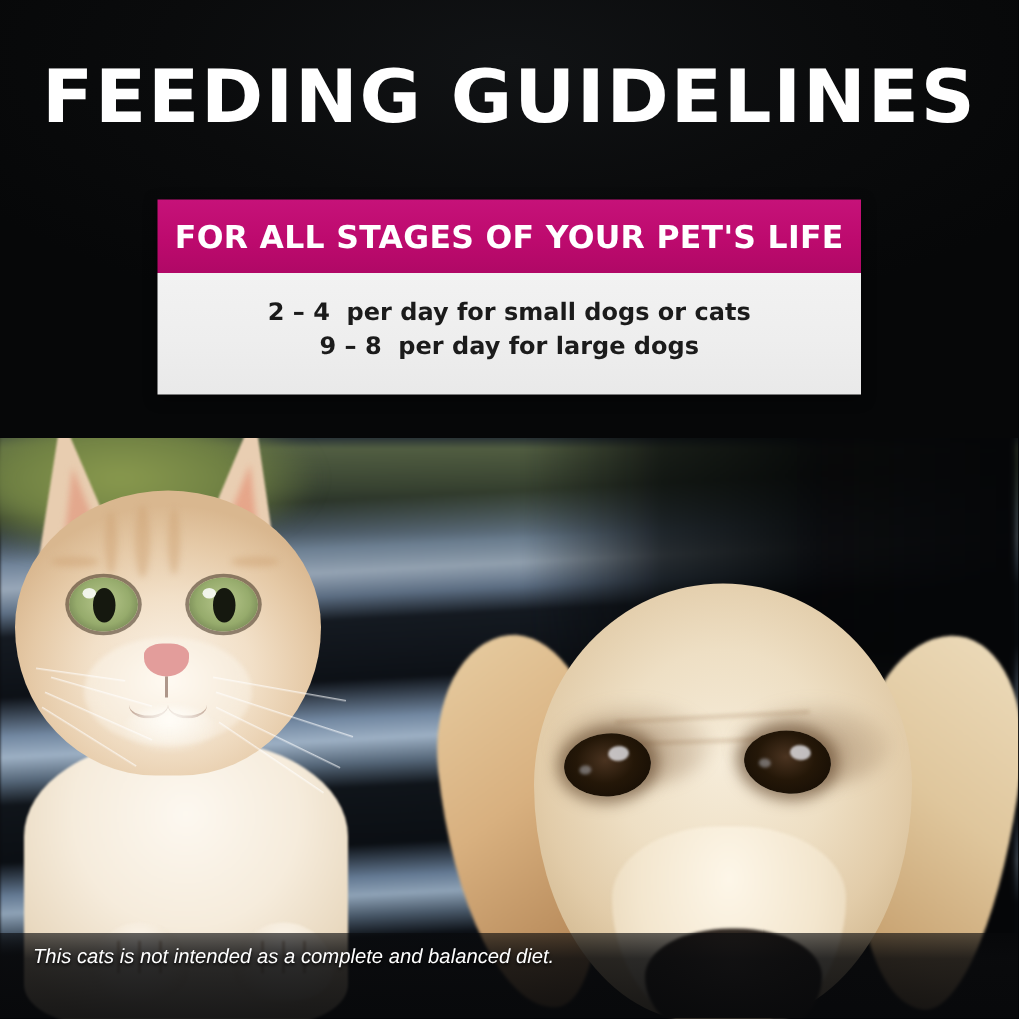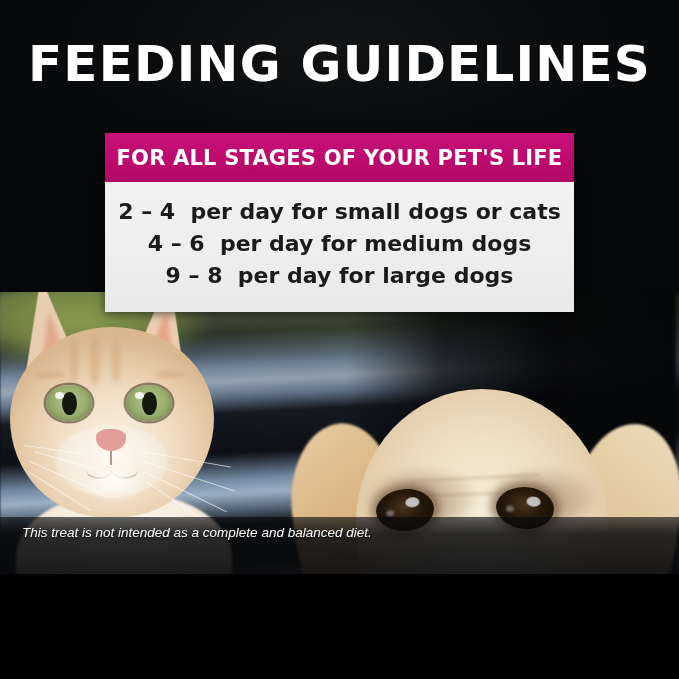--- a/index.html
+++ b/index.html
@@ -6,21 +6,21 @@
     margin: 0;
     padding: 0;
     background: #000;
   }
   body {
     font-family: "Liberation Sans", sans-serif;
   }
   .canvas {
     position: relative;
     width: 679px;
-    height: 574px;
+    height: 679px;
     overflow: hidden;
     background: #0a0a0a;
   }
 
   
   .photo {
     position: absolute;
     left: 0;
     top: 285px;
     width: 679px;
@@ -415,21 +415,21 @@
   }
   .card-body {
     background: linear-gradient(180deg, #f2f2f2 0%, #eeeeee 55%, #e9e9e9 100%);
     padding: 14px 0 20px 0;
   }
   .guide-line {
     text-align: center;
     color: #1b1b1b;
     font-family: "DejaVu Sans", sans-serif;
     font-weight: bold;
-    font-size: 22px;
+    font-size: 16px;
     line-height: 1.46;
     white-space: pre;
   }
 
   
   .disclaimer {
     position: absolute;
     left: 0;
     bottom: 0;
     width: 679px;
@@ -530,22 +530,21 @@
   <div class="topband"></div>
 
   <div class="title">FEEDING GUIDELINES</div>
 
   <div class="card">
     <div class="card-banner">
       <span class="card-banner-text">FOR ALL STAGES OF YOUR PET'S LIFE</span>
     </div>
     <div class="card-body">
       <div class="guide-line">2 – 4  per day for small dogs or cats</div>
-      <div class="guide-line">4 – 6  per day for medium dogs</div>
       <div class="guide-line">9 – 8  per day for large dogs</div>
     </div>
   </div>
 
   <div class="disclaimer">
-    <div class="disclaimer-line">This treat is not intended as a complete and balanced diet.</div>
+    <div class="disclaimer-line">This cats is not intended as a complete and balanced diet.</div>
   </div>
 
 </div>
 
 </body></html>

